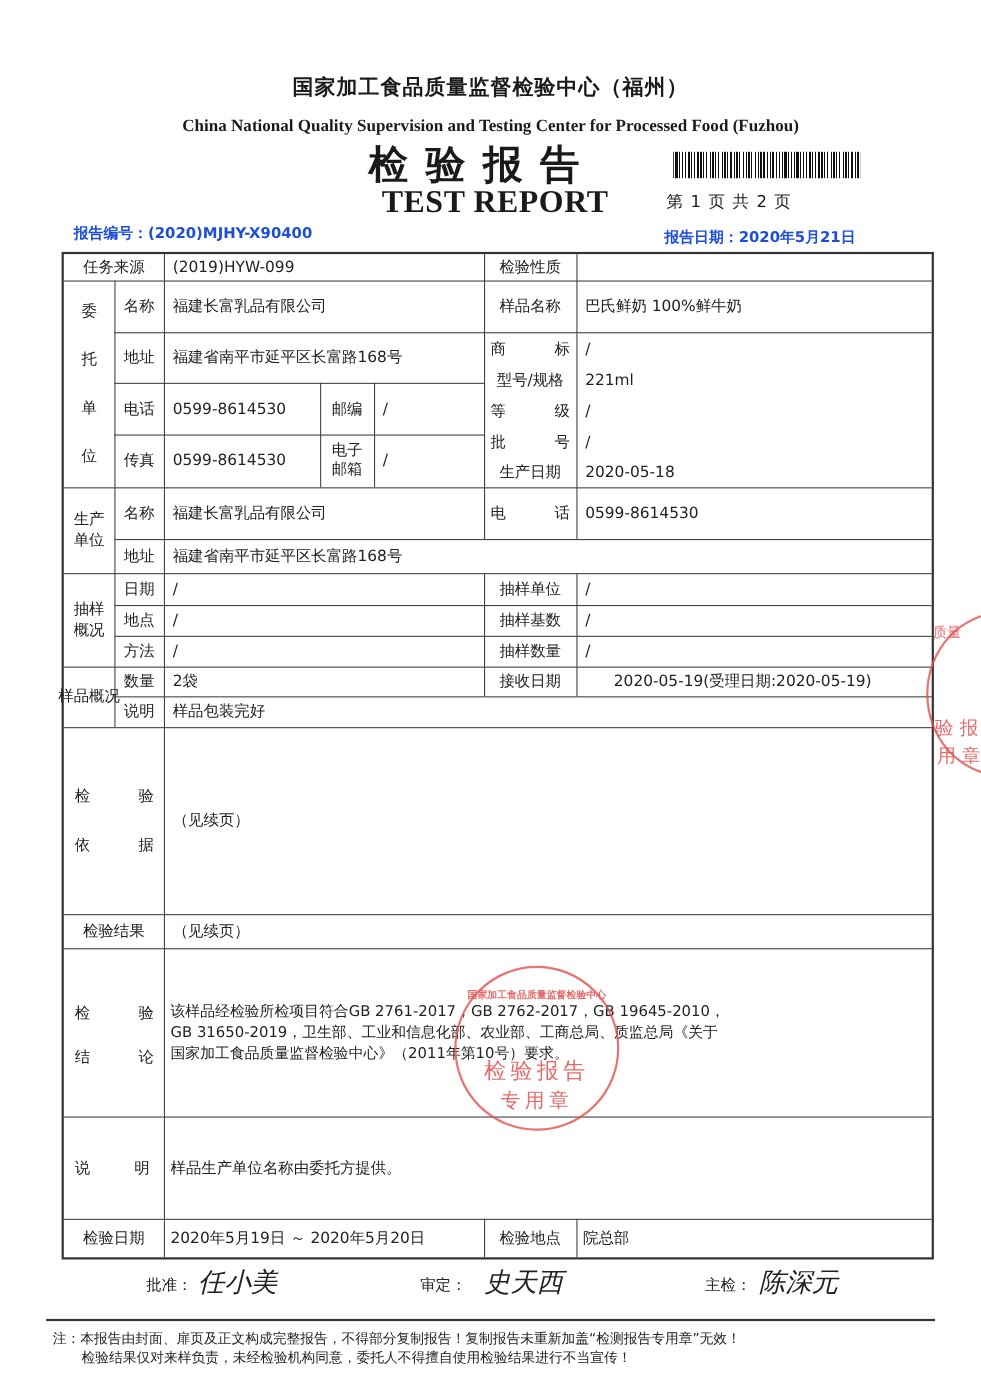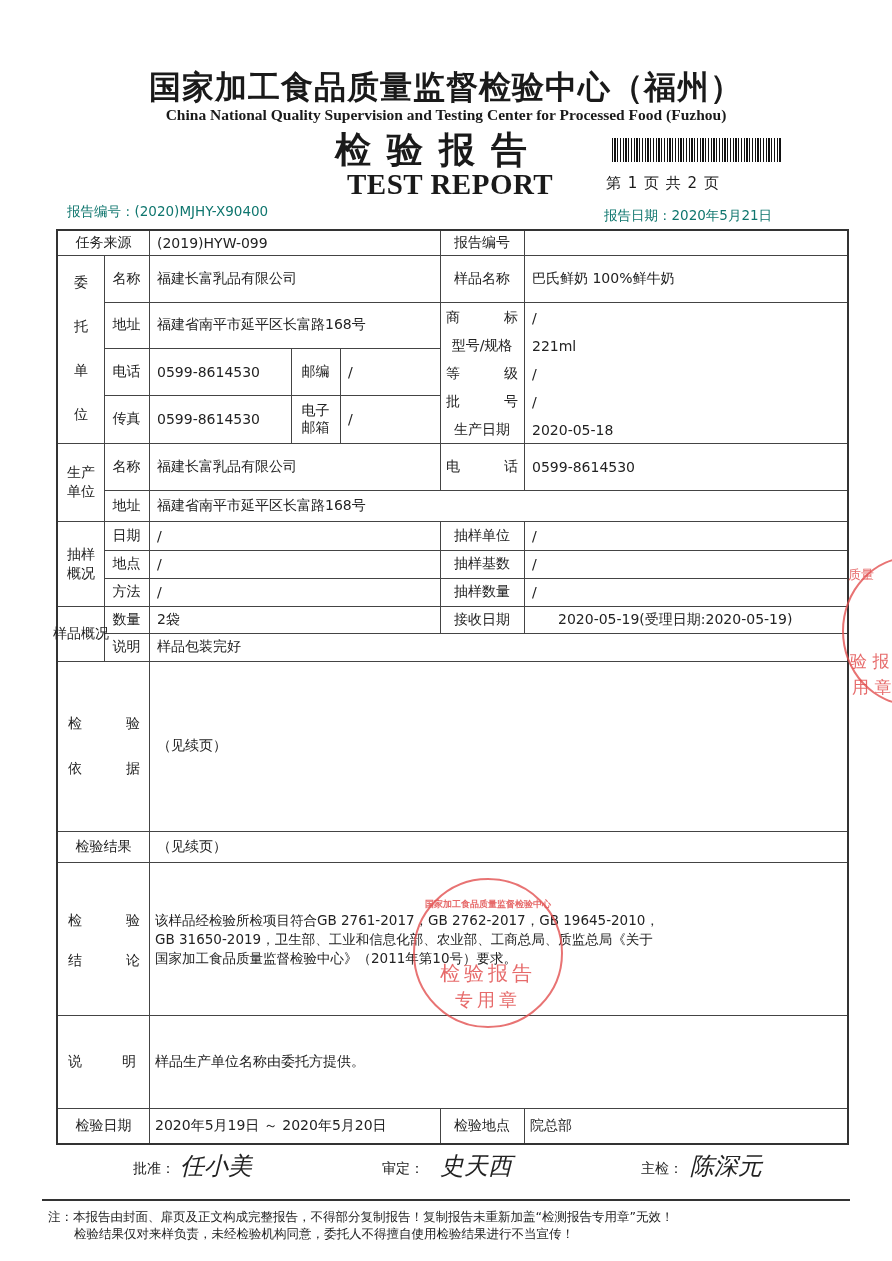--- a/index.html
+++ b/index.html
@@ -1,26 +1,26 @@
 <!DOCTYPE html>
 <html><head>
 <meta charset="utf-8">
 <style>
   * { box-sizing: border-box; margin: 0; padding: 0; }
   html, body { width: 892px; height: 1261px; background: #ffffff; overflow: hidden; }
   body { position: relative; font-family: "DejaVu Sans", sans-serif; color: #1a1a1a; }
   .abs { position: absolute; }
-  .title-cn { left: 0; width: 892px; top: 66px; text-align: center; font-family: Liberation Serif, serif; font-size: 32px; font-weight: bold; letter-spacing: 1px; }
+  .title-cn { left: 0; width: 892px; top: 66px; text-align: center; font-family: Liberation Serif, serif; font-size: 19px; font-weight: bold; letter-spacing: 1px; }
   .title-en { left: 0; width: 892px; top: 106px; text-align: center; font-family: "Liberation Serif", serif; font-size: 15.5px; font-weight: bold; }
   .report-cn { left: 335px; top: 126px; font-family: "DejaVu Serif", serif; font-size: 36px; font-weight: bold; letter-spacing: 16px; }
   .report-en { left: 347px; top: 168px; font-family: "Liberation Serif", serif; font-size: 29px; font-weight: bold; letter-spacing: 0.5px; }
   .barcode { left: 612px; top: 138px; width: 170px; height: 24px;
     background: repeating-linear-gradient(90deg, #111 0 1px, #fff 1px 2px, #111 2px 4px, #fff 4px 5px, #111 5px 6px, #fff 6px 8px, #111 8px 9px, #fff 9px 11px); }
   .page-info { left: 606px; top: 174px; font-size: 15px; letter-spacing: 1px; }
-  .meta { font-size: 13.5px; color: #0f766e; }
+  .meta { font-size: 13.5px; color: #1d4ed8; font-weight: bold; }
   .report-no { left: 67px; top: 203px; }
   .report-date { left: 604px; top: 207px; }
 
   .tbl { left: 56px; top: 229px; width: 793px; height: 916px; border: 2px solid #333; }
   .hl { position: absolute; height: 0; border-top: 1.3px solid #444; }
   .vl { position: absolute; width: 0; border-left: 1.3px solid #444; }
   .cell { position: absolute; font-size: 14px; color: #222; white-space: nowrap; display: flex; align-items: center; }
   .lbl { justify-content: center; }
   .vert { flex-direction: column; justify-content: space-around; }
   .spread { justify-content: space-between; padding: 0 6px; }
@@ -81,21 +81,21 @@
   <div class="vl" style="left:282px;top:117px;height:95px"></div>
   <div class="vl" style="left:382px;top:212px;height:47px"></div>
   <div class="vl" style="left:466px;top:212px;height:47px"></div>
   <div class="vl" style="left:382px;top:290px;height:112px"></div>
   <div class="vl" style="left:466px;top:290px;height:112px"></div>
   <div class="vl" style="left:382px;top:877px;height:35px"></div>
   <div class="vl" style="left:466px;top:877px;height:35px"></div>
 
   <div class="cell lbl" style="left:0;top:0;width:91px;height:24px">任务来源</div>
   <div class="cell" style="left:99px;top:0;width:280px;height:24px">(2019)HYW-099</div>
-  <div class="cell lbl" style="left:382px;top:0;width:84px;height:24px">报告编号</div>
+  <div class="cell lbl" style="left:382px;top:0;width:84px;height:24px">检验性质</div>
 
   <div class="cell vert" style="left:0;top:30px;width:46px;height:176px">
     <span>委</span>
     <span>托</span>
     <span>单</span>
     <span>位</span>
   </div>
   <div class="cell lbl" style="left:46px;top:24px;width:45px;height:47px">名称</div>
   <div class="cell" style="left:99px;top:24px;width:280px;height:47px">福建长富乳品有限公司</div>
   <div class="cell lbl" style="left:46px;top:71px;width:45px;height:46px">地址</div>

